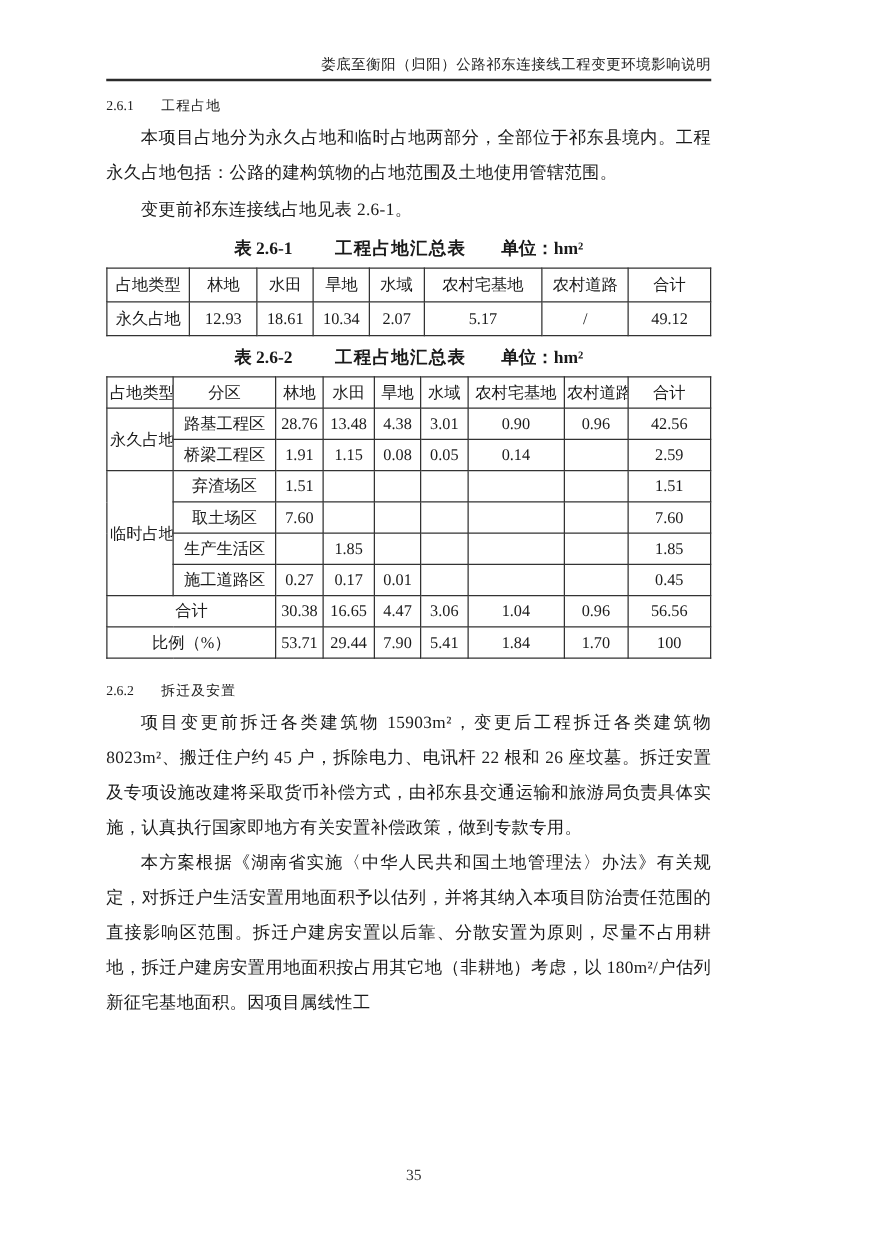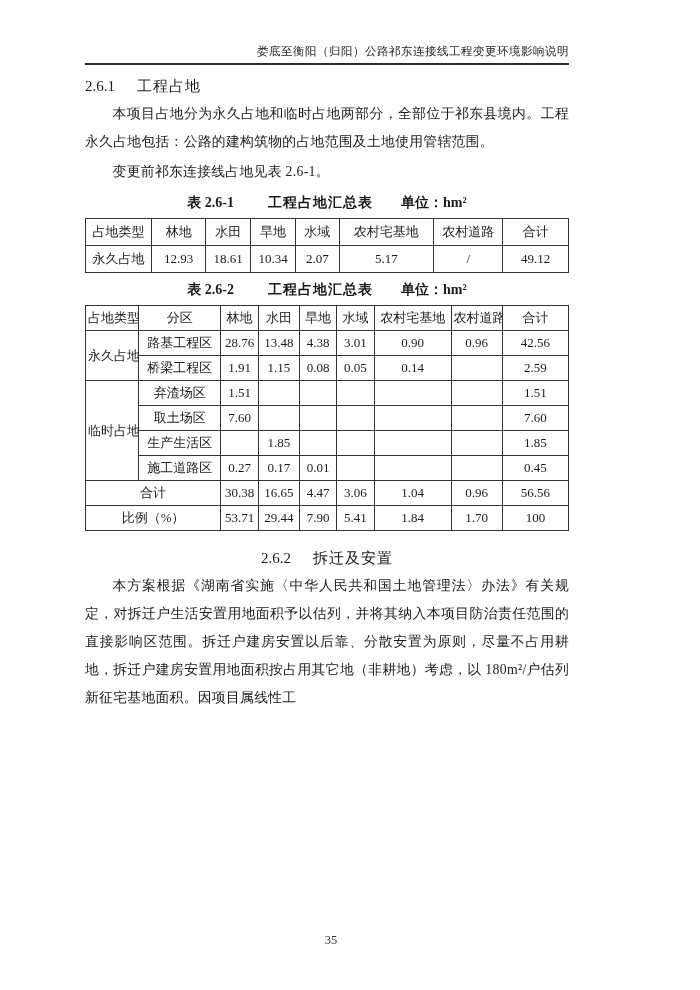--- a/index.html
+++ b/index.html
@@ -27,21 +27,21 @@
 
   .h-main {
     font-size: 15px;
     font-weight: bold;
     margin: 22px 0 4px 0;
     letter-spacing: 1px;
   }
   .h-main .h-num { margin-right: 10px; letter-spacing: 0; }
 
   .h-sub {
-    font-size: 15px;
+    font-size: 11px;
     font-weight: normal;
     margin: 12px 0 4px 0;
     letter-spacing: 1px;
   }
   .h-sub .h-num { margin-right: 22px; letter-spacing: 0; }
 
   .para {
     font-size: 13.8px;
     line-height: 28px;
     text-align: justify;
@@ -254,23 +254,24 @@
         <td>29.44</td>
         <td>7.90</td>
         <td>5.41</td>
         <td>1.84</td>
         <td>1.70</td>
         <td>100</td>
       </tr>
     </tbody>
       </table>
 
-    <div class="h-sub" style="margin-top:18px;text-align:center;">
+    <div class="h-sub" style="margin-top:18px;">
       <span class="h-num">2.6.2</span><span>拆迁及安置</span>
     </div>
 
+    <p class="para">项目变更前拆迁各类建筑物 15903m²，变更后工程拆迁各类建筑物 8023m²、搬迁住户约 45 户，拆除电力、电讯杆 22 根和 26 座坟墓。拆迁安置及专项设施改建将采取货币补偿方式，由祁东县交通运输和旅游局负责具体实施，认真执行国家即地方有关安置补偿政策，做到专款专用。</p>
     <p class="para">本方案根据《湖南省实施〈中华人民共和国土地管理法〉办法》有关规定，对拆迁户生活安置用地面积予以估列，并将其纳入本项目防治责任范围的直接影响区范围。拆迁户建房安置以后靠、分散安置为原则，尽量不占用耕地，拆迁户建房安置用地面积按占用其它地（非耕地）考虑，以 180m²/户估列新征宅基地面积。因项目属线性工</p>
 
   </div>
 
   <div class="page-number">35</div>
 
 </div>
 
 </body></html>

